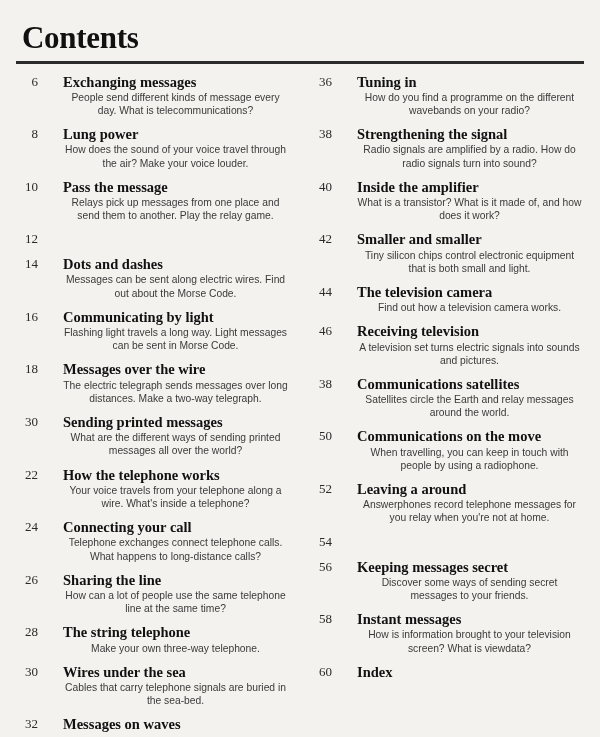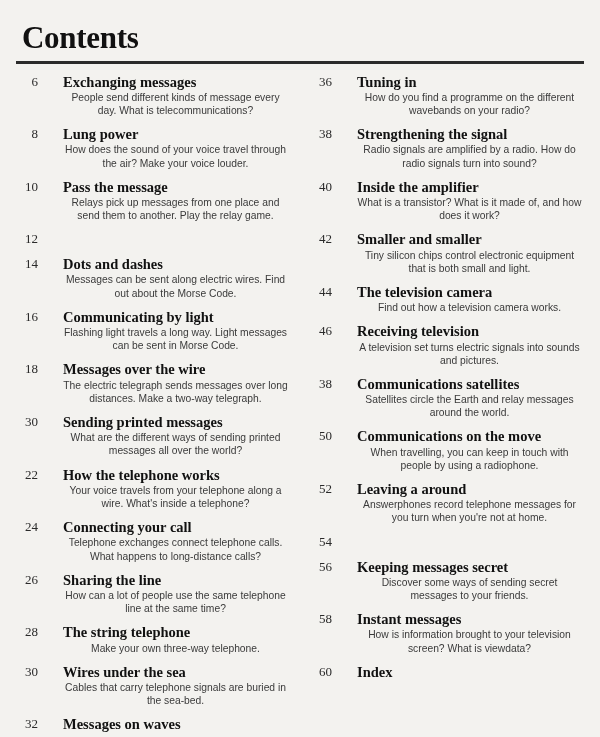--- a/index.html
+++ b/index.html
@@ -243,21 +243,21 @@
         <div class="pg">50</div>
         <div class="body">
           <div class="etitle">Communications on the move</div>
           <div class="edesc">When travelling, you can keep in touch with people by using a radiophone.</div>
         </div>
       </div>
       <div class="entry">
         <div class="pg">52</div>
         <div class="body">
           <div class="etitle">Leaving a around</div>
-          <div class="edesc">Answerphones record telephone messages for you turn when you're not at home.</div>
+          <div class="edesc">Answerphones record telephone messages for you relay when you're not at home.</div>
         </div>
       </div>
       <div class="entry">
         <div class="pg">54</div>
       </div>
       <div class="entry">
         <div class="pg">56</div>
         <div class="body">
           <div class="etitle">Keeping messages secret</div>
           <div class="edesc">Discover some ways of sending secret messages to your friends.</div>

